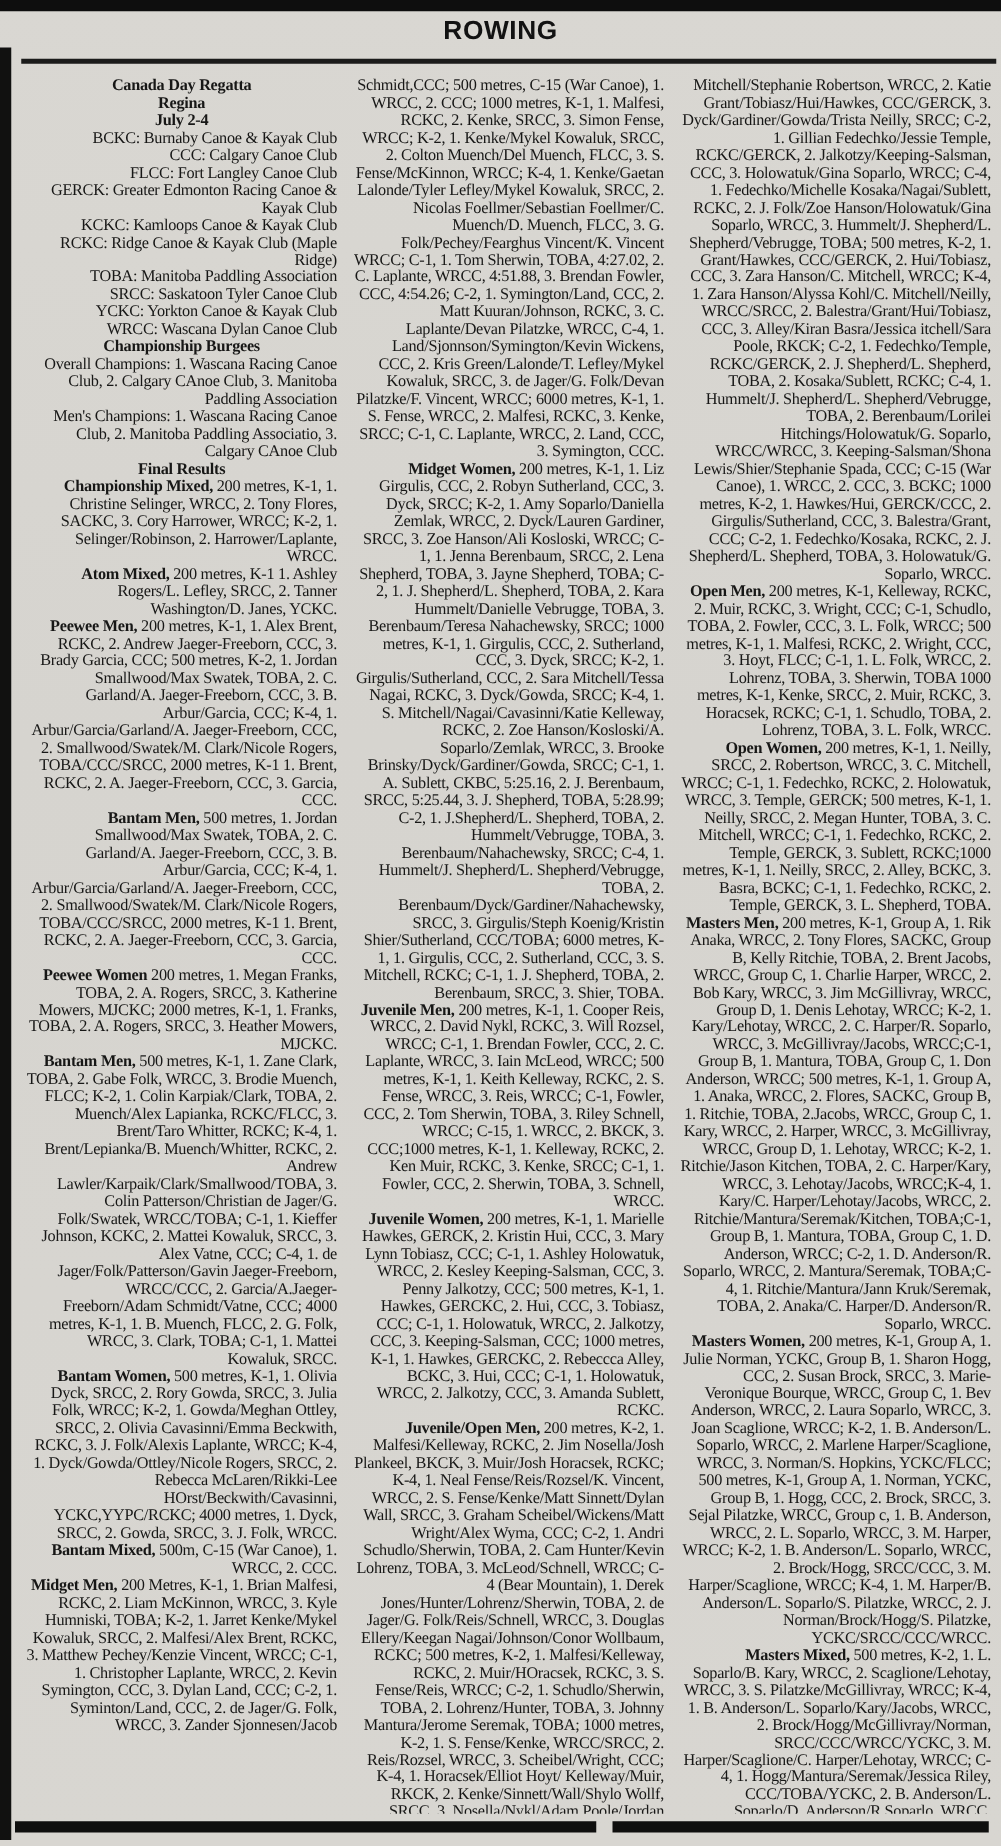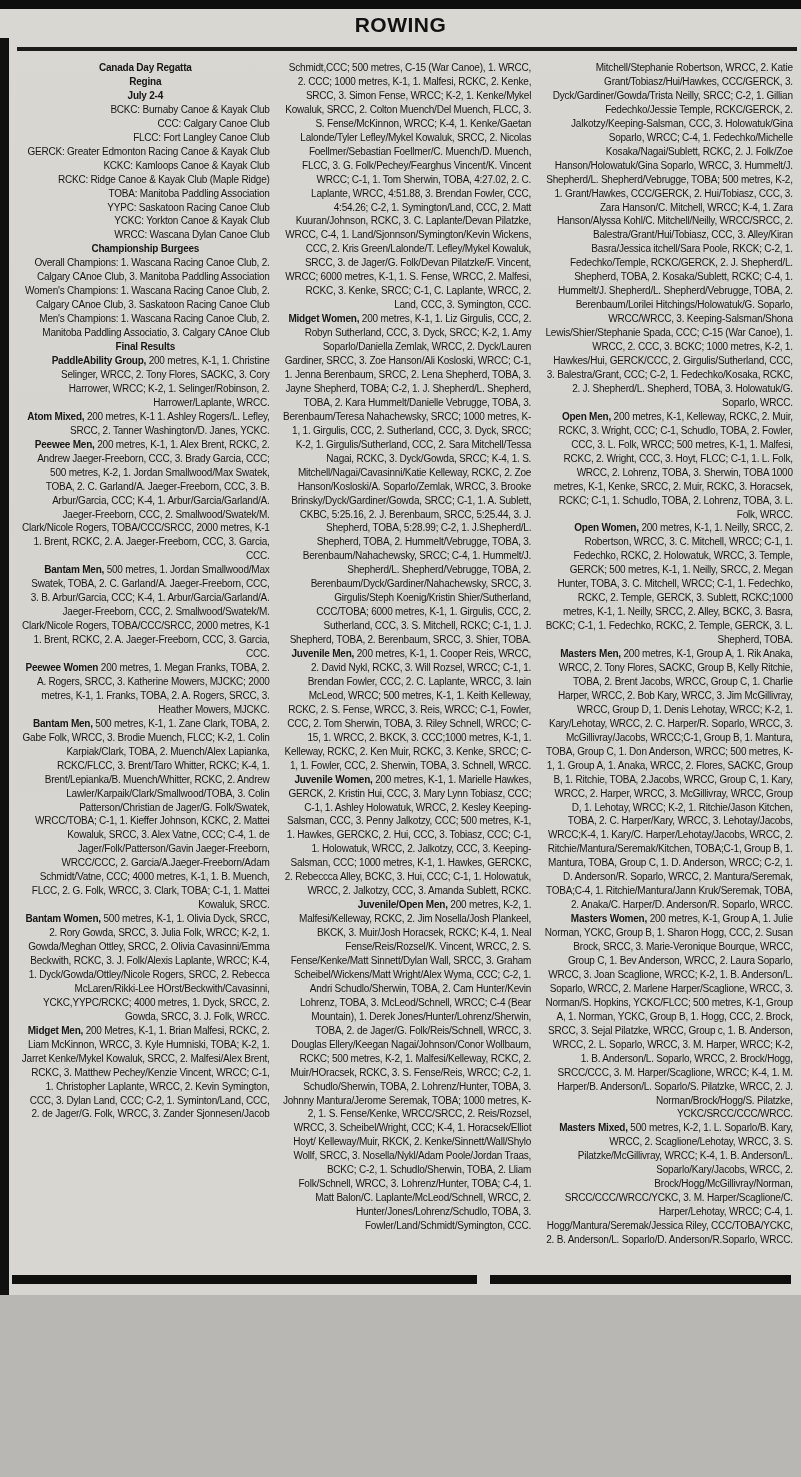--- a/index.html
+++ b/index.html
@@ -4,21 +4,21 @@
 <style>
   * { margin: 0; padding: 0; box-sizing: border-box; }
   html, body { background: #b9b7b3; }
   body {
     width: 801px; height: 1477px;
     font-family: "Liberation Sans", sans-serif;
     position: relative;
   }
   .page {
     position: absolute; top: 0; left: 0;
-    width: 801px; height: 1295px;
+    width: 801px; height: 1477px;
     background: linear-gradient(180deg, #d9d7d2 0%, #d6d4cf 40%, #d8d6d1 100%);
     overflow: hidden;
     color: #151514;
   }
   .top-bar {
     position: absolute; top: 0; left: 0;
     width: 801px; height: 9px; background: #0e0e0e;
   }
   .left-bar {
     position: absolute; top: 38px; left: 0;
@@ -35,24 +35,25 @@
     width: 780px; height: 4px; background: #1b1b1a;
   }
   .columns {
     position: absolute; top: 61px; left: 21px;
     width: 772px;
     display: flex; gap: 13px;
     height: 1390px; overflow: hidden;
   }
   .col {
     width: 248.6px; flex: 0 0 248.6px;
-    font-size: 10px;
+    font-size: 13px;
     line-height: 13.95px;
     letter-spacing: -0.22px;
     color: #171716;
+    font-family: Liberation Serif, serif;
   }
   .col p { margin: 0; text-align: right; }
   .col p.center { text-align: center; font-weight: bold; }
   .col b { font-weight: bold; }
   .bbar {
     position: absolute; bottom: 11px; height: 9px; background: #0f0f0e;
   }
   .bbar-left  { left: 12px;  width: 465px; }
   .bbar-right { left: 490px; width: 301px; }
 </style>
@@ -69,35 +70,35 @@
         <p class="center">Canada Day Regatta</p>
         <p class="center">Regina</p>
         <p class="center">July 2-4</p>
         <p class="para">BCKC: Burnaby Canoe &amp; Kayak Club</p>
         <p class="para">CCC: Calgary Canoe Club</p>
         <p class="para">FLCC: Fort Langley Canoe Club</p>
         <p class="para">GERCK: Greater Edmonton Racing Canoe &amp; Kayak Club</p>
         <p class="para">KCKC: Kamloops Canoe &amp; Kayak Club</p>
         <p class="para">RCKC: Ridge Canoe &amp; Kayak Club (Maple Ridge)</p>
         <p class="para">TOBA: Manitoba Paddling Association</p>
-        <p class="para">YYPC: Saskatoon Racing Canoe Club</p>
+        <p class="para">SRCC: Saskatoon Tyler Canoe Club</p>
         <p class="para">YCKC: Yorkton Canoe &amp; Kayak Club</p>
         <p class="para">WRCC: Wascana Dylan Canoe Club</p>
         <p class="center">Championship Burgees</p>
         <p class="para">Overall Champions: 1. Wascana Racing Canoe Club, 2. Calgary CAnoe Club, 3. Manitoba Paddling Association</p>
-        <p class="para">Women's Champions: 1. Wascana Racing Canoe Club, 2. Calgary CAnoe Club, 3. Saskatoon Racing Canoe Club</p>
         <p class="para">Men's Champions: 1. Wascana Racing Canoe Club, 2. Manitoba Paddling Associatio, 3. Calgary CAnoe Club</p>
         <p class="center">Final Results</p>
-        <p class="para"><b>PaddleAbility Group, </b>200 metres, K-1, 1. Christine Selinger, WRCC, 2. Tony Flores, SACKC, 3. Cory Harrower, WRCC; K-2, 1. Selinger/Robinson, 2. Harrower/Laplante, WRCC.</p>
+        <p class="para"><b>Championship Mixed, </b>200 metres, K-1, 1. Christine Selinger, WRCC, 2. Tony Flores, SACKC, 3. Cory Harrower, WRCC; K-2, 1. Selinger/Robinson, 2. Harrower/Laplante, WRCC.</p>
         <p class="para"><b>Atom Mixed, </b>200 metres, K-1 1. Ashley Rogers/L. Lefley, SRCC, 2. Tanner Washington/D. Janes, YCKC.</p>
         <p class="para"><b>Peewee Men, </b>200 metres, K-1, 1. Alex Brent, RCKC, 2. Andrew Jaeger-Freeborn, CCC, 3. Brady Garcia, CCC; 500 metres, K-2, 1. Jordan Smallwood/Max Swatek, TOBA, 2. C. Garland/A. Jaeger-Freeborn, CCC, 3. B. Arbur/Garcia, CCC; K-4, 1. Arbur/Garcia/Garland/A. Jaeger-Freeborn, CCC, 2. Smallwood/Swatek/M. Clark/Nicole Rogers, TOBA/CCC/SRCC, 2000 metres, K-1 1. Brent, RCKC, 2. A. Jaeger-Freeborn, CCC, 3. Garcia, CCC.</p>
         <p class="para"><b>Bantam Men, </b>500 metres, 1. Jordan Smallwood/Max Swatek, TOBA, 2. C. Garland/A. Jaeger-Freeborn, CCC, 3. B. Arbur/Garcia, CCC; K-4, 1. Arbur/Garcia/Garland/A. Jaeger-Freeborn, CCC, 2. Smallwood/Swatek/M. Clark/Nicole Rogers, TOBA/CCC/SRCC, 2000 metres, K-1 1. Brent, RCKC, 2. A. Jaeger-Freeborn, CCC, 3. Garcia, CCC.</p>
         <p class="para"><b>Peewee Women </b>200 metres, 1. Megan Franks, TOBA, 2. A. Rogers, SRCC, 3. Katherine Mowers, MJCKC; 2000 metres, K-1, 1. Franks, TOBA, 2. A. Rogers, SRCC, 3. Heather Mowers, MJCKC.</p>
         <p class="para"><b>Bantam Men, </b>500 metres, K-1, 1. Zane Clark, TOBA, 2. Gabe Folk, WRCC, 3. Brodie Muench, FLCC; K-2, 1. Colin Karpiak/Clark, TOBA, 2. Muench/Alex Lapianka, RCKC/FLCC, 3. Brent/Taro Whitter, RCKC; K-4, 1. Brent/Lepianka/B. Muench/Whitter, RCKC, 2. Andrew Lawler/Karpaik/Clark/Smallwood/TOBA, 3. Colin Patterson/Christian de Jager/G. Folk/Swatek, WRCC/TOBA; C-1, 1. Kieffer Johnson, KCKC, 2. Mattei Kowaluk, SRCC, 3. Alex Vatne, CCC; C-4, 1. de Jager/Folk/Patterson/Gavin Jaeger-Freeborn, WRCC/CCC, 2. Garcia/A.Jaeger-Freeborn/Adam Schmidt/Vatne, CCC; 4000 metres, K-1, 1. B. Muench, FLCC, 2. G. Folk, WRCC, 3. Clark, TOBA; C-1, 1. Mattei Kowaluk, SRCC.</p>
         <p class="para"><b>Bantam Women, </b>500 metres, K-1, 1. Olivia Dyck, SRCC, 2. Rory Gowda, SRCC, 3. Julia Folk, WRCC; K-2, 1. Gowda/Meghan Ottley, SRCC, 2. Olivia Cavasinni/Emma Beckwith, RCKC, 3. J. Folk/Alexis Laplante, WRCC; K-4, 1. Dyck/Gowda/Ottley/Nicole Rogers, SRCC, 2. Rebecca McLaren/Rikki-Lee HOrst/Beckwith/Cavasinni, YCKC,YYPC/RCKC; 4000 metres, 1. Dyck, SRCC, 2. Gowda, SRCC, 3. J. Folk, WRCC.</p>
+        <p class="para"><b>Bantam Mixed, </b>500m, C-15 (War Canoe), 1. WRCC, 2. CCC.</p>
         <p class="para"><b>Midget Men, </b>200 Metres, K-1, 1. Brian Malfesi, RCKC, 2. Liam McKinnon, WRCC, 3. Kyle Humniski, TOBA; K-2, 1. Jarret Kenke/Mykel Kowaluk, SRCC, 2. Malfesi/Alex Brent, RCKC, 3. Matthew Pechey/Kenzie Vincent, WRCC; C-1, 1. Christopher Laplante, WRCC, 2. Kevin Symington, CCC, 3. Dylan Land, CCC; C-2, 1. Syminton/Land, CCC, 2. de Jager/G. Folk, WRCC, 3. Zander Sjonnesen/Jacob</p>
       </div>
     <div class="col" id="col-1">
         <p class="para">Schmidt,CCC; 500 metres, C-15 (War Canoe), 1. WRCC, 2. CCC; 1000 metres, K-1, 1. Malfesi, RCKC, 2. Kenke, SRCC, 3. Simon Fense, WRCC; K-2, 1. Kenke/Mykel Kowaluk, SRCC, 2. Colton Muench/Del Muench, FLCC, 3. S. Fense/McKinnon, WRCC; K-4, 1. Kenke/Gaetan Lalonde/Tyler Lefley/Mykel Kowaluk, SRCC, 2. Nicolas Foellmer/Sebastian Foellmer/C. Muench/D. Muench, FLCC, 3. G. Folk/Pechey/Fearghus Vincent/K. Vincent WRCC; C-1, 1. Tom Sherwin, TOBA, 4:27.02, 2. C. Laplante, WRCC, 4:51.88, 3. Brendan Fowler, CCC, 4:54.26; C-2, 1. Symington/Land, CCC, 2. Matt Kuuran/Johnson, RCKC, 3. C. Laplante/Devan Pilatzke, WRCC, C-4, 1. Land/Sjonnson/Symington/Kevin Wickens, CCC, 2. Kris Green/Lalonde/T. Lefley/Mykel Kowaluk, SRCC, 3. de Jager/G. Folk/Devan Pilatzke/F. Vincent, WRCC; 6000 metres, K-1, 1. S. Fense, WRCC, 2. Malfesi, RCKC, 3. Kenke, SRCC; C-1, C. Laplante, WRCC, 2. Land, CCC, 3. Symington, CCC.</p>
         <p class="para"><b>Midget Women, </b>200 metres, K-1, 1. Liz Girgulis, CCC, 2. Robyn Sutherland, CCC, 3. Dyck, SRCC; K-2, 1. Amy Soparlo/Daniella Zemlak, WRCC, 2. Dyck/Lauren Gardiner, SRCC, 3. Zoe Hanson/Ali Kosloski, WRCC; C-1, 1. Jenna Berenbaum, SRCC, 2. Lena Shepherd, TOBA, 3. Jayne Shepherd, TOBA; C-2, 1. J. Shepherd/L. Shepherd, TOBA, 2. Kara Hummelt/Danielle Vebrugge, TOBA, 3. Berenbaum/Teresa Nahachewsky, SRCC; 1000 metres, K-1, 1. Girgulis, CCC, 2. Sutherland, CCC, 3. Dyck, SRCC; K-2, 1. Girgulis/Sutherland, CCC, 2. Sara Mitchell/Tessa Nagai, RCKC, 3. Dyck/Gowda, SRCC; K-4, 1. S. Mitchell/Nagai/Cavasinni/Katie Kelleway, RCKC, 2. Zoe Hanson/Kosloski/A. Soparlo/Zemlak, WRCC, 3. Brooke Brinsky/Dyck/Gardiner/Gowda, SRCC; C-1, 1. A. Sublett, CKBC, 5:25.16, 2. J. Berenbaum, SRCC, 5:25.44, 3. J. Shepherd, TOBA, 5:28.99; C-2, 1. J.Shepherd/L. Shepherd, TOBA, 2. Hummelt/Vebrugge, TOBA, 3. Berenbaum/Nahachewsky, SRCC; C-4, 1. Hummelt/J. Shepherd/L. Shepherd/Vebrugge, TOBA, 2. Berenbaum/Dyck/Gardiner/Nahachewsky, SRCC, 3. Girgulis/Steph Koenig/Kristin Shier/Sutherland, CCC/TOBA; 6000 metres, K-1, 1. Girgulis, CCC, 2. Sutherland, CCC, 3. S. Mitchell, RCKC; C-1, 1. J. Shepherd, TOBA, 2. Berenbaum, SRCC, 3. Shier, TOBA.</p>
         <p class="para"><b>Juvenile Men, </b>200 metres, K-1, 1. Cooper Reis, WRCC, 2. David Nykl, RCKC, 3. Will Rozsel, WRCC; C-1, 1. Brendan Fowler, CCC, 2. C. Laplante, WRCC, 3. Iain McLeod, WRCC; 500 metres, K-1, 1. Keith Kelleway, RCKC, 2. S. Fense, WRCC, 3. Reis, WRCC; C-1, Fowler, CCC, 2. Tom Sherwin, TOBA, 3. Riley Schnell, WRCC;  C-15, 1. WRCC, 2. BKCK, 3. CCC;1000 metres, K-1, 1. Kelleway, RCKC, 2. Ken Muir, RCKC, 3. Kenke, SRCC; C-1, 1. Fowler, CCC, 2. Sherwin, TOBA, 3. Schnell, WRCC.</p>
         <p class="para"><b>Juvenile Women, </b>200 metres, K-1, 1. Marielle Hawkes, GERCK, 2. Kristin Hui, CCC, 3. Mary Lynn Tobiasz, CCC; C-1, 1. Ashley Holowatuk, WRCC, 2. Kesley Keeping-Salsman, CCC, 3. Penny Jalkotzy, CCC; 500 metres, K-1, 1. Hawkes, GERCKC, 2. Hui, CCC, 3. Tobiasz, CCC; C-1, 1. Holowatuk, WRCC, 2. Jalkotzy, CCC, 3. Keeping-Salsman, CCC; 1000 metres, K-1, 1. Hawkes, GERCKC, 2. Rebeccca Alley, BCKC, 3. Hui, CCC; C-1, 1. Holowatuk, WRCC, 2. Jalkotzy, CCC, 3. Amanda Sublett, RCKC.</p>
         <p class="para"><b>Juvenile/Open Men, </b>200 metres, K-2, 1. Malfesi/Kelleway, RCKC, 2. Jim Nosella/Josh Plankeel, BKCK, 3. Muir/Josh Horacsek, RCKC; K-4, 1. Neal Fense/Reis/Rozsel/K. Vincent, WRCC, 2. S. Fense/Kenke/Matt Sinnett/Dylan Wall, SRCC, 3. Graham Scheibel/Wickens/Matt Wright/Alex Wyma, CCC; C-2, 1. Andri Schudlo/Sherwin, TOBA, 2. Cam Hunter/Kevin Lohrenz, TOBA, 3. McLeod/Schnell, WRCC; C-4 (Bear Mountain), 1. Derek Jones/Hunter/Lohrenz/Sherwin, TOBA, 2. de Jager/G. Folk/Reis/Schnell, WRCC, 3. Douglas Ellery/Keegan Nagai/Johnson/Conor Wollbaum, RCKC; 500 metres, K-2, 1. Malfesi/Kelleway, RCKC, 2. Muir/HOracsek, RCKC, 3. S. Fense/Reis, WRCC; C-2, 1. Schudlo/Sherwin, TOBA, 2. Lohrenz/Hunter, TOBA, 3. Johnny Mantura/Jerome Seremak, TOBA; 1000 metres, K-2, 1. S. Fense/Kenke, WRCC/SRCC, 2. Reis/Rozsel, WRCC, 3. Scheibel/Wright, CCC; K-4, 1. Horacsek/Elliot Hoyt/ Kelleway/Muir, RKCK, 2. Kenke/Sinnett/Wall/Shylo Wollf, SRCC, 3. Nosella/Nykl/Adam Poole/Jordan Traas, BCKC; C-2, 1. Schudlo/Sherwin, TOBA, 2. Lliam Folk/Schnell, WRCC, 3. Lohrenz/Hunter, TOBA; C-4, 1. Matt Balon/C. Laplante/McLeod/Schnell, WRCC, 2. Hunter/Jones/Lohrenz/Schudlo, TOBA, 3. Fowler/Land/Schmidt/Symington, CCC.</p>
       </div>
     <div class="col" id="col-2">

